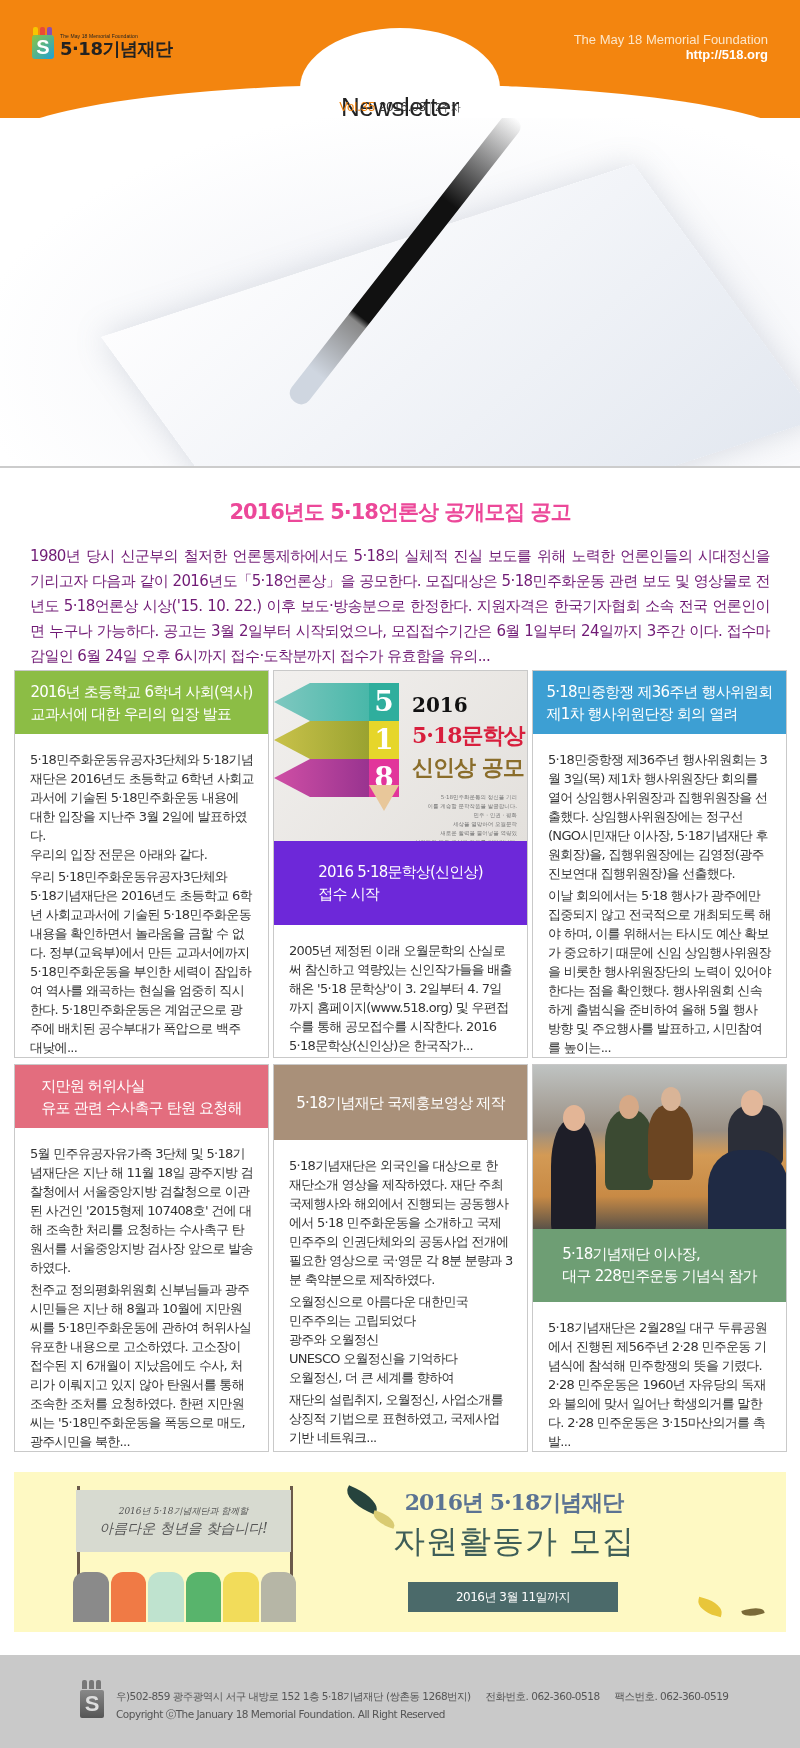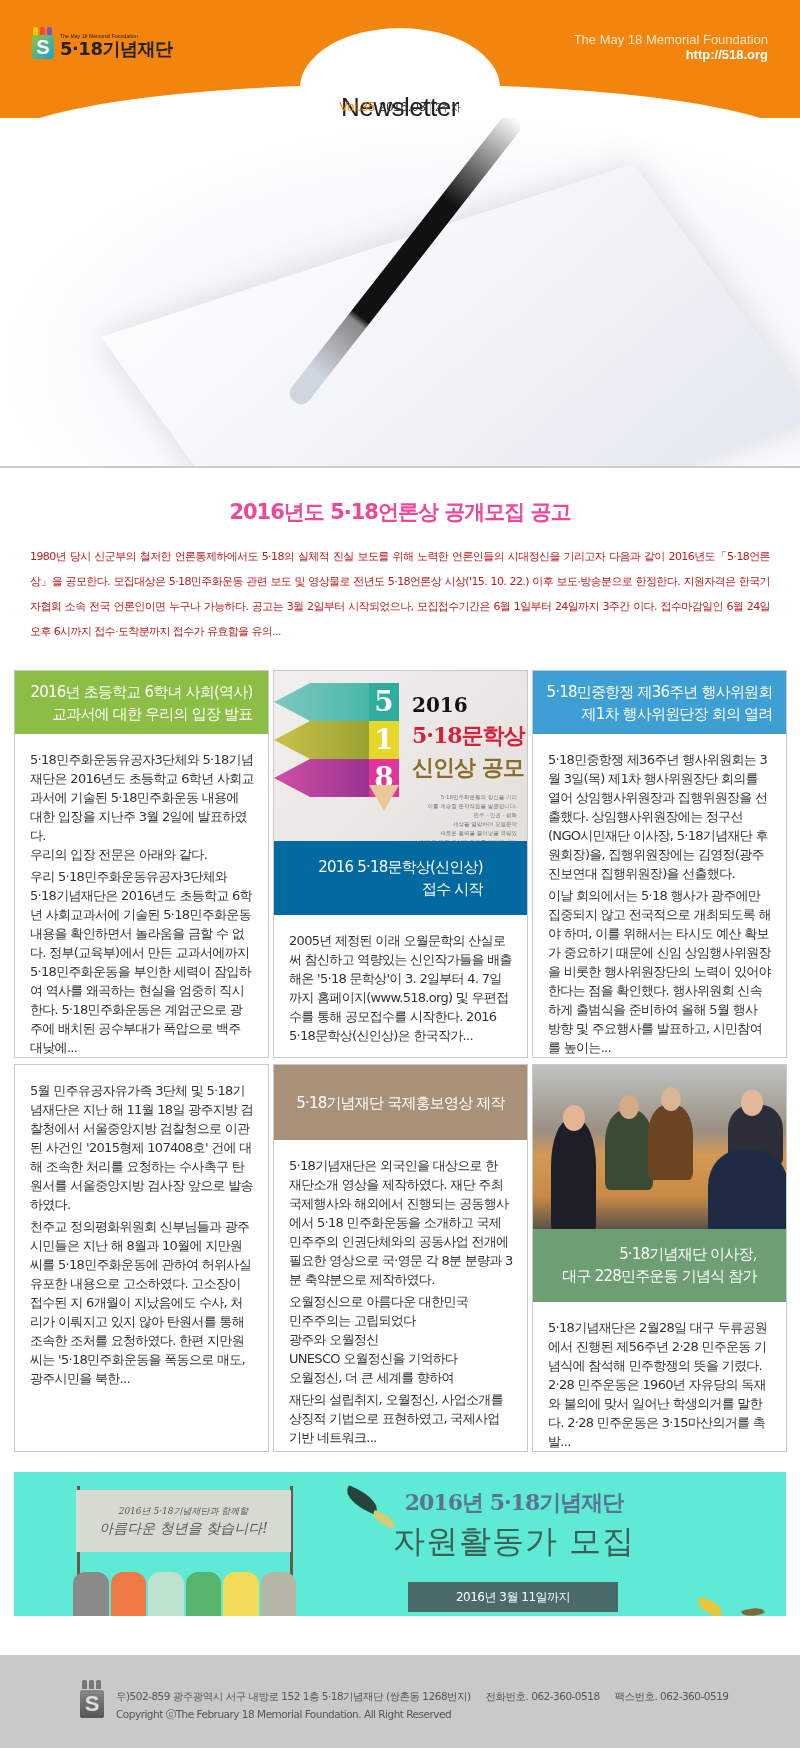--- a/index.html
+++ b/index.html
@@ -22,39 +22,39 @@
   .nl-vol { position: absolute; left: 0; right: 0; top: 99px; text-align: center; font-family: "Liberation Sans", sans-serif; font-size: 13px; color: #333; }
   .nl-vol .vol { color: #f3850f; }
   .nl-vol .sep { color: #bbb; margin: 0 3px; }
   .nl-vol .week { font-size: 10px; }
   .hero { position: absolute; top: 118px; left: 0; width: 800px; height: 350px; background: radial-gradient(ellipse at 60% 70%, #eef1f6 0%, #f6f7fa 40%, #fff 75%); overflow: hidden; }
   .hero .paper { position: absolute; left: 180px; top: 110px; width: 560px; height: 300px; background: linear-gradient(160deg, #fdfdfe, #e3e8f0); transform: rotate(-18deg) skewX(18deg); box-shadow: 0 0 30px rgba(120,130,150,.25); }
   .hero .pen { position: absolute; left: 505px; top: 0px; width: 22px; height: 360px; background: linear-gradient(to bottom, rgba(0,0,0,0), #111 30%, #111 70%, #888 72%, #cfd6e0 90%); transform: rotate(38deg); transform-origin: top center; border-radius: 10px; }
   .hero .divider { position: absolute; bottom: 0; left: 0; right: 0; height: 2px; background: #ccc; }
   .lead { position: absolute; top: 498px; left: 0; right: 0; text-align: center; }
   .lead h1 { font-size: 21px; font-weight: bold; color: #ec4899; letter-spacing: -1px; }
-  .lead p { margin: 18px 30px 0 30px; font-size: 11px; line-height: 25px; color: #b91c1c; text-align: justify; letter-spacing: -0.6px; }
+  .lead p { margin: 18px 30px 0 30px; font-size: 15px; line-height: 25px; color: #701a75; text-align: justify; letter-spacing: -0.6px; }
   .grid { position: absolute; top: 670px; left: 14px; width: 772px; display: grid; grid-template-columns: 255px 255px 255px; column-gap: 4px; row-gap: 6px; }
   .card { border: 1px solid #c9c9c9; background: #fff; height: 388px; overflow: hidden; display: flex; flex-direction: column; }
-  .card .head { color: #fff; font-size: 15px; line-height: 22px; text-align: right; padding: 0 8px; height: 75px; display: flex; align-items: center; justify-content: center; letter-spacing: -0.8px; }
+  .card .head { color: #fff; font-size: 15px; line-height: 22px; text-align: left; padding: 0 8px; height: 75px; display: flex; align-items: center; justify-content: center; letter-spacing: -0.8px; }
   .card .body { padding: 16px 14px 0 15px; font-size: 13px; line-height: 19px; color: #333; letter-spacing: -0.7px; }
   .card .body p + p { margin-top: 3px; }
   .card .body p.ln { white-space: pre-line; }
   .card .img { height: 170px; position: relative; overflow: hidden; }
   .img-lit { background: linear-gradient(135deg, #f2f0ee, #e3e0dc); }
   .img-lit .tag { position: absolute; left: 0; width: 120px; height: 38px; clip-path: polygon(30% 0, 100% 0, 100% 100%, 30% 100%, 0 50%); }
   .img-lit .num { position: absolute; left: 95px; width: 30px; height: 38px; color: #fff; font: bold 28px/38px "DejaVu Serif", serif; text-align: center; }
   .img-lit .y2016 { position: absolute; left: 138px; top: 22px; font: bold 20px "DejaVu Serif", serif; color: #111; }
   .img-lit .t1 { position: absolute; left: 138px; top: 50px; font: bold 22px "DejaVu Serif", serif; color: #d81f3d; letter-spacing: -1px; }
   .img-lit .t2 { position: absolute; left: 138px; top: 82px; font: bold 22px "DejaVu Serif", serif; color: #8a6d2a; letter-spacing: -1px; }
   .img-lit .small { position: absolute; right: 10px; top: 122px; font-size: 5.5px; line-height: 9px; color: #777; text-align: right; }
   .img-lit .pencil-tip { position: absolute; left: 95px; top: 114px; width: 0; height: 0; border-left: 15px solid transparent; border-right: 15px solid transparent; border-top: 26px solid #e8c79a; }
   .img-meet { background: linear-gradient(180deg, #bfc3c2 0%, #9a8f83 40%, #d39a55 55%, #c88a45 80%, #5a5248 100%); }
   .img-meet .person { position: absolute; border-radius: 40% 40% 10% 10%; }
-  .footer-banner { position: absolute; top: 1472px; left: 14px; width: 772px; height: 144px; background: #5eead4; overflow: hidden; }
+  .footer-banner { position: absolute; top: 1472px; left: 14px; width: 772px; height: 160px; background: #fef9c3; overflow: hidden; }
   .banner-sign { position: absolute; left: 62px; top: 18px; width: 215px; height: 62px; background: #d7dad0; display: flex; flex-direction: column; align-items: center; justify-content: center; color: #555; font-family: "DejaVu Serif", serif; }
   .banner-sign .s1 { font-size: 9px; font-style: italic; }
   .banner-sign .s2 { font-size: 14px; font-style: italic; margin-top: 2px; }
   .pole { position: absolute; width: 3px; background: #6b5a4a; top: 14px; height: 100px; }
   .people { position: absolute; left: 58px; top: 90px; width: 225px; height: 60px; display: flex; align-items: flex-end; }
   .people span { display: block; flex: 1; height: 50px; border-radius: 12px 12px 0 0; margin: 0 1px; }
   .banner-title { position: absolute; left: 330px; top: 16px; width: 340px; text-align: center; }
   .banner-title .bt1 { font: bold 22px "DejaVu Serif", serif; color: #5b7393; letter-spacing: -1px; }
   .banner-title .bt2 { font: 32px "DejaVu Serif", serif; color: #3e5e58; margin-top: 2px; letter-spacing: 1px; }
   .banner-date { position: absolute; left: 394px; top: 124px; width: 210px; height: 30px; background: #4b6a6a; color: #fff; font-size: 12px; display: flex; align-items: center; justify-content: center; letter-spacing: -0.5px; }
@@ -135,41 +135,45 @@
       <div class="y2016">2016</div>
       <div class="t1">5·18문학상</div>
       <div class="t2">신인상 공모</div>
       <div class="small" style="white-space:pre-line">5·18민주화운동의 정신을 기리
 이를 계승할 문학작품을 발굴합니다.
 민주 · 인권 · 평화
 세상을 열망하여 오월문학
 새로운 활력을 불어넣을 역량있
 신인들의 많은 관심과 응모를 기다립니다.</div>
     </div>
-    <div class="head" style="background:#0369a1;height:74px">
+    <div class="head" style="background:#6d28d9;height:84px">
         <span style="white-space:pre-line">2016 5·18문학상(신인상)
 접수 시작</span>
       </div>
     <div class="body">
       <p>2005년 제정된 이래 오월문학의 산실로써 참신하고 역량있는 신인작가들을 배출해온 '5·18 문학상'이 3. 2일부터 4. 7일까지 홈페이지(www.518.org) 및 우편접수를 통해 공모접수를 시작한다. 2016 5·18문학상(신인상)은 한국작가...</p>
     </div>
   </div>
 
   <div class="card">
     <div class="head" style="background:#3d9fd3">
         <span style="white-space:pre-line">5·18민중항쟁 제36주년 행사위원회
 제1차 행사위원단장 회의 열려</span>
       </div>
     <div class="body">
       <p>5·18민중항쟁 제36주년 행사위원회는 3월 3일(목) 제1차 행사위원장단 회의를 열어 상임행사위원장과 집행위원장을 선출했다. 상임행사위원장에는 정구선(NGO시민재단 이사장, 5·18기념재단 후원회장)을, 집행위원장에는 김영정(광주진보연대 집행위원장)을 선출했다.</p>
       <p>이날 회의에서는 5·18 행사가 광주에만 집중되지 않고 전국적으로 개최되도록 해야 하며, 이를 위해서는 타시도 예산 확보가 중요하기 때문에 신임 상임행사위원장을 비롯한 행사위원장단의 노력이 있어야 한다는 점을 확인했다. 행사위원회 신속하게 출범식을 준비하여 올해 5월 행사 방향 및 주요행사를 발표하고, 시민참여를 높이는...</p>
     </div>
   </div>
 
   <div class="card">
+    <div class="head" style="background:#e36d7e">
+        <span style="white-space:pre-line">지만원 허위사실
+유포 관련 수사촉구 탄원 요청해</span>
+      </div>
     <div class="body">
       <p>5월 민주유공자유가족 3단체 및 5·18기념재단은 지난 해 11월 18일 광주지방 검찰청에서 서울중앙지방 검찰청으로 이관된 사건인 '2015형제 107408호' 건에 대해 조속한 처리를 요청하는 수사촉구 탄원서를 서울중앙지방 검사장 앞으로 발송하였다.</p>
       <p>천주교 정의평화위원회 신부님들과 광주시민들은 지난 해 8월과 10월에 지만원씨를 5·18민주화운동에 관하여 허위사실 유포한 내용으로 고소하였다. 고소장이 접수된 지 6개월이 지났음에도 수사, 처리가 이뤄지고 있지 않아 탄원서를 통해 조속한 조처를 요청하였다. 한편 지만원씨는 '5·18민주화운동을 폭동으로 매도, 광주시민을 북한...</p>
     </div>
   </div>
 
   <div class="card">
     <div class="head" style="background:#a99079">
         <span style="white-space:pre-line">5·18기념재단 국제홍보영상 제작</span>
       </div>
@@ -241,15 +245,15 @@
         <span></span>
       </div>
     <div class="s">S</div>
   </div>
   <div class="ftext">
     <div>
       <span>우)502-859 광주광역시 서구 내방로 152 1층 5·18기념재단 (쌍촌동 1268번지)</span>
       <span>전화번호. 062-360-0518</span>
       <span>팩스번호. 062-360-0519</span>
     </div>
-    <div>Copyright ⓒThe February 18 Memorial Foundation. All Right Reserved</div>
+    <div>Copyright ⓒThe January 18 Memorial Foundation. All Right Reserved</div>
   </div>
 </div>
 
 </body></html>

